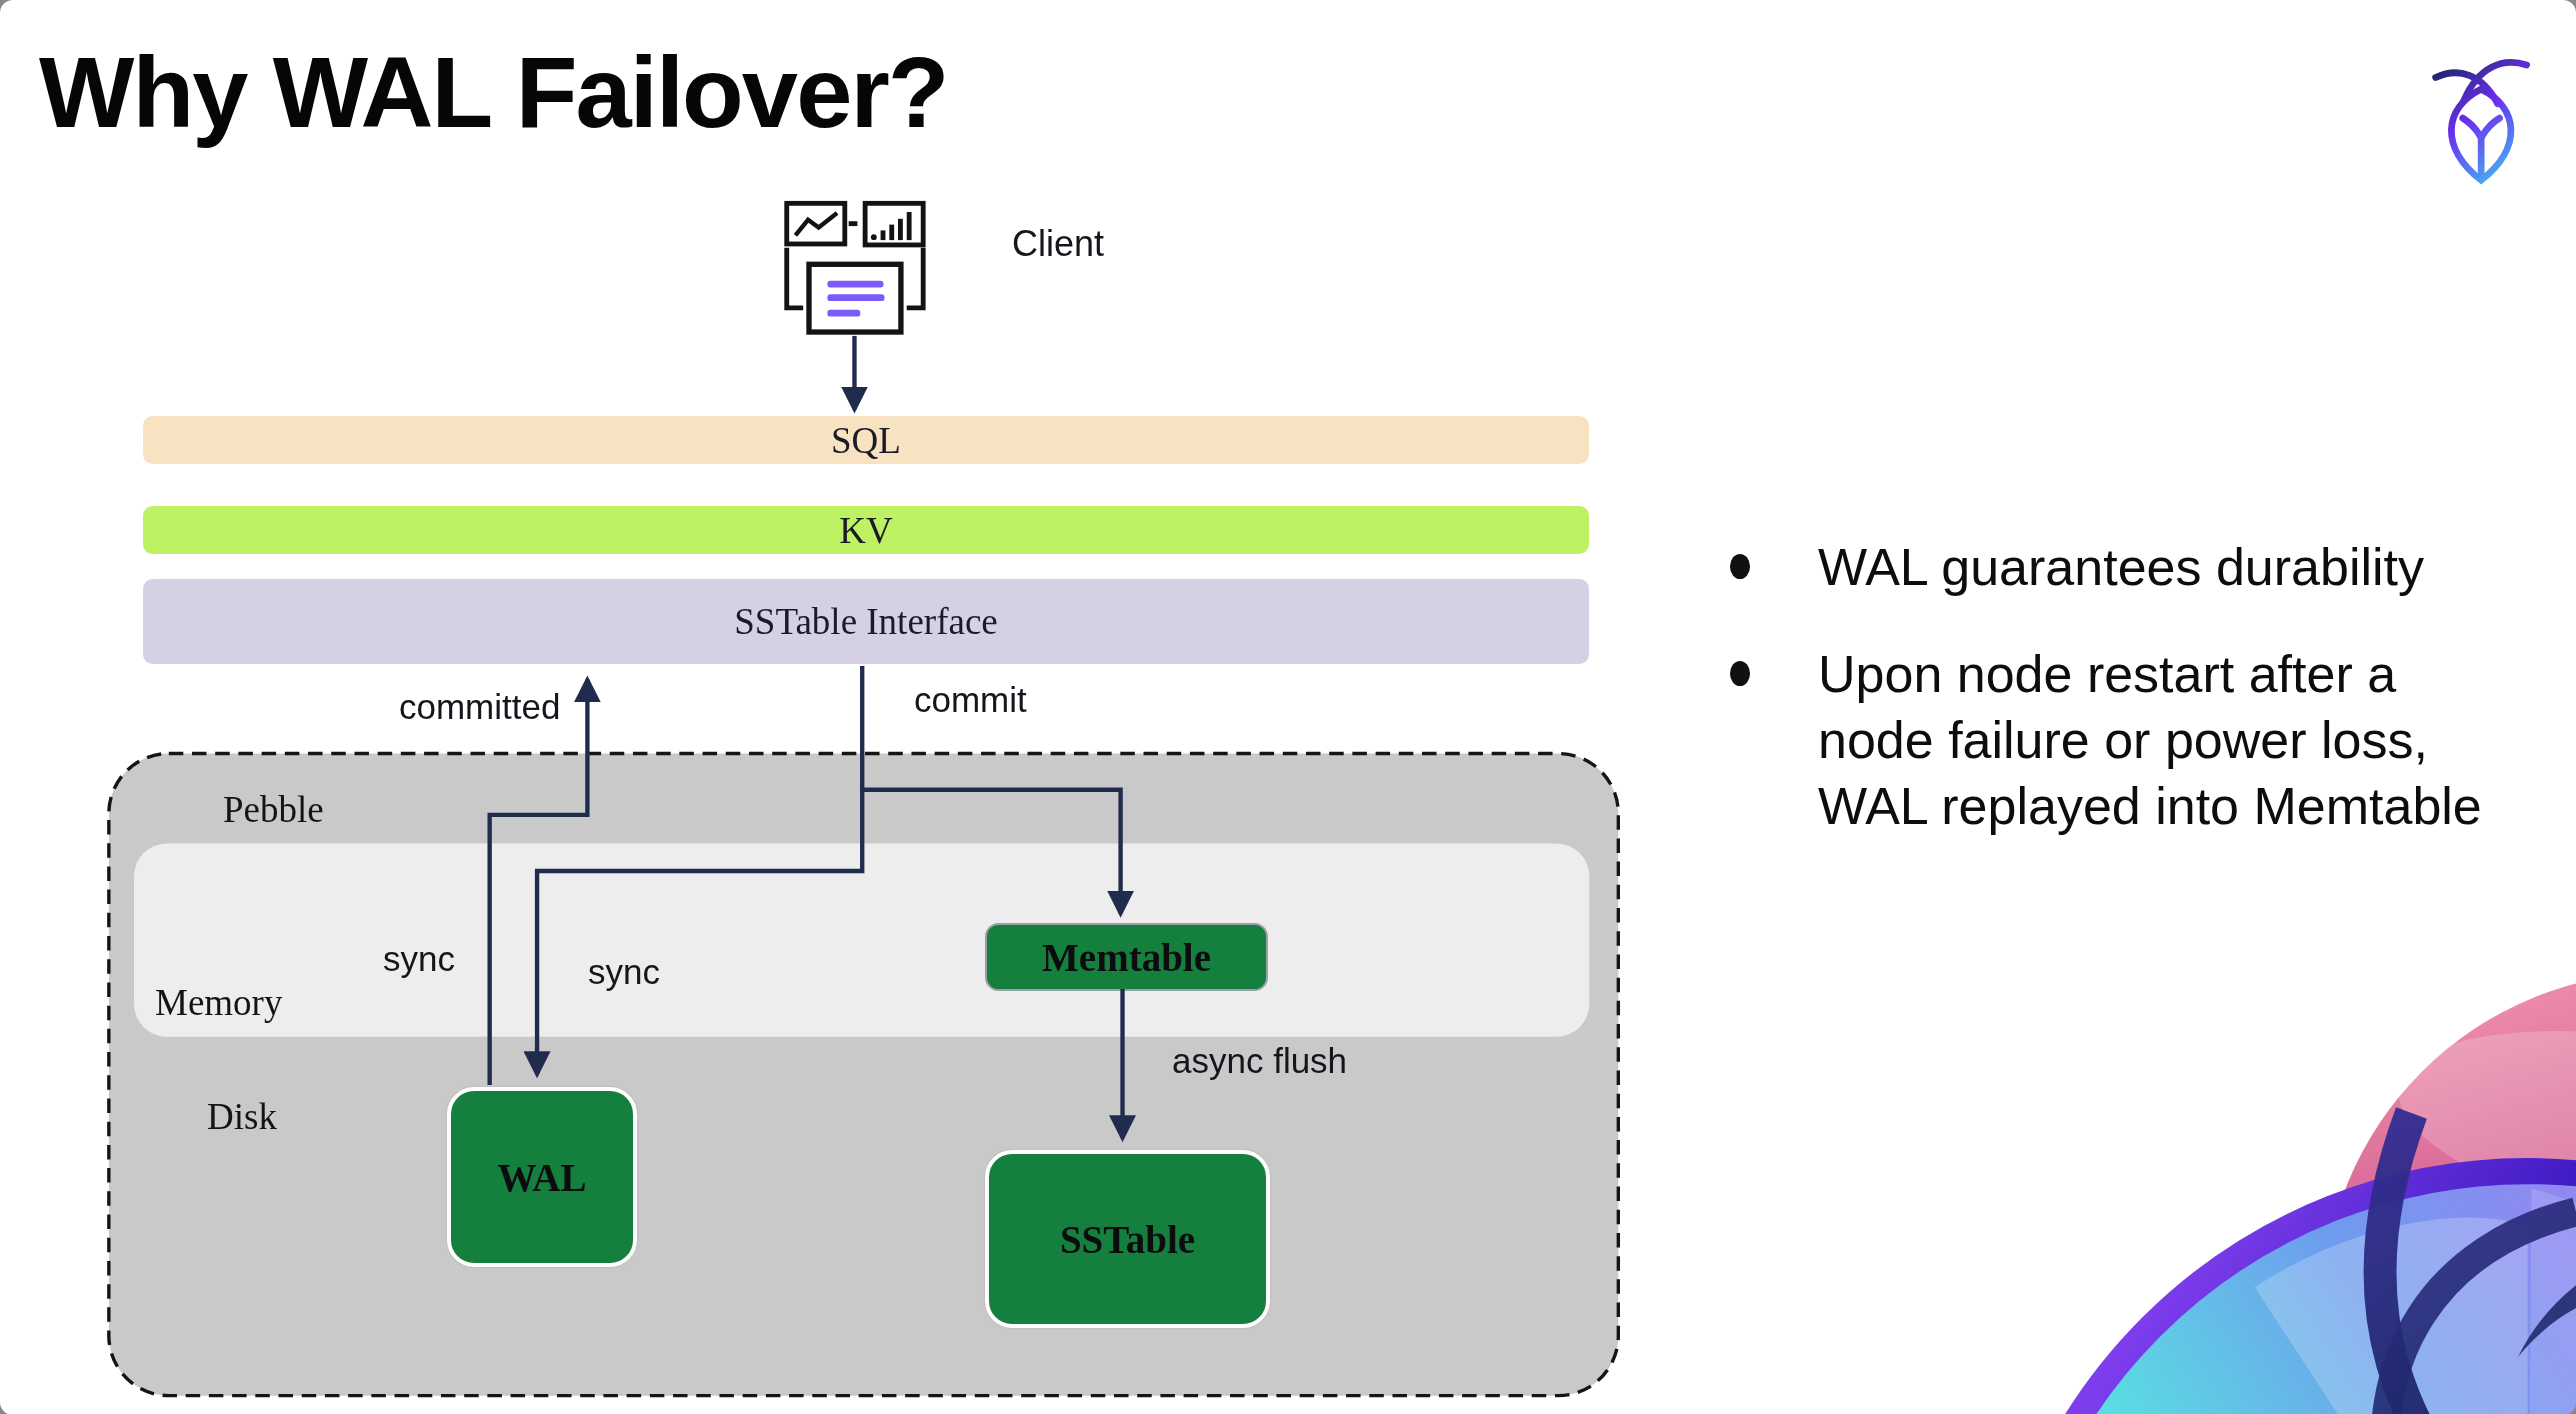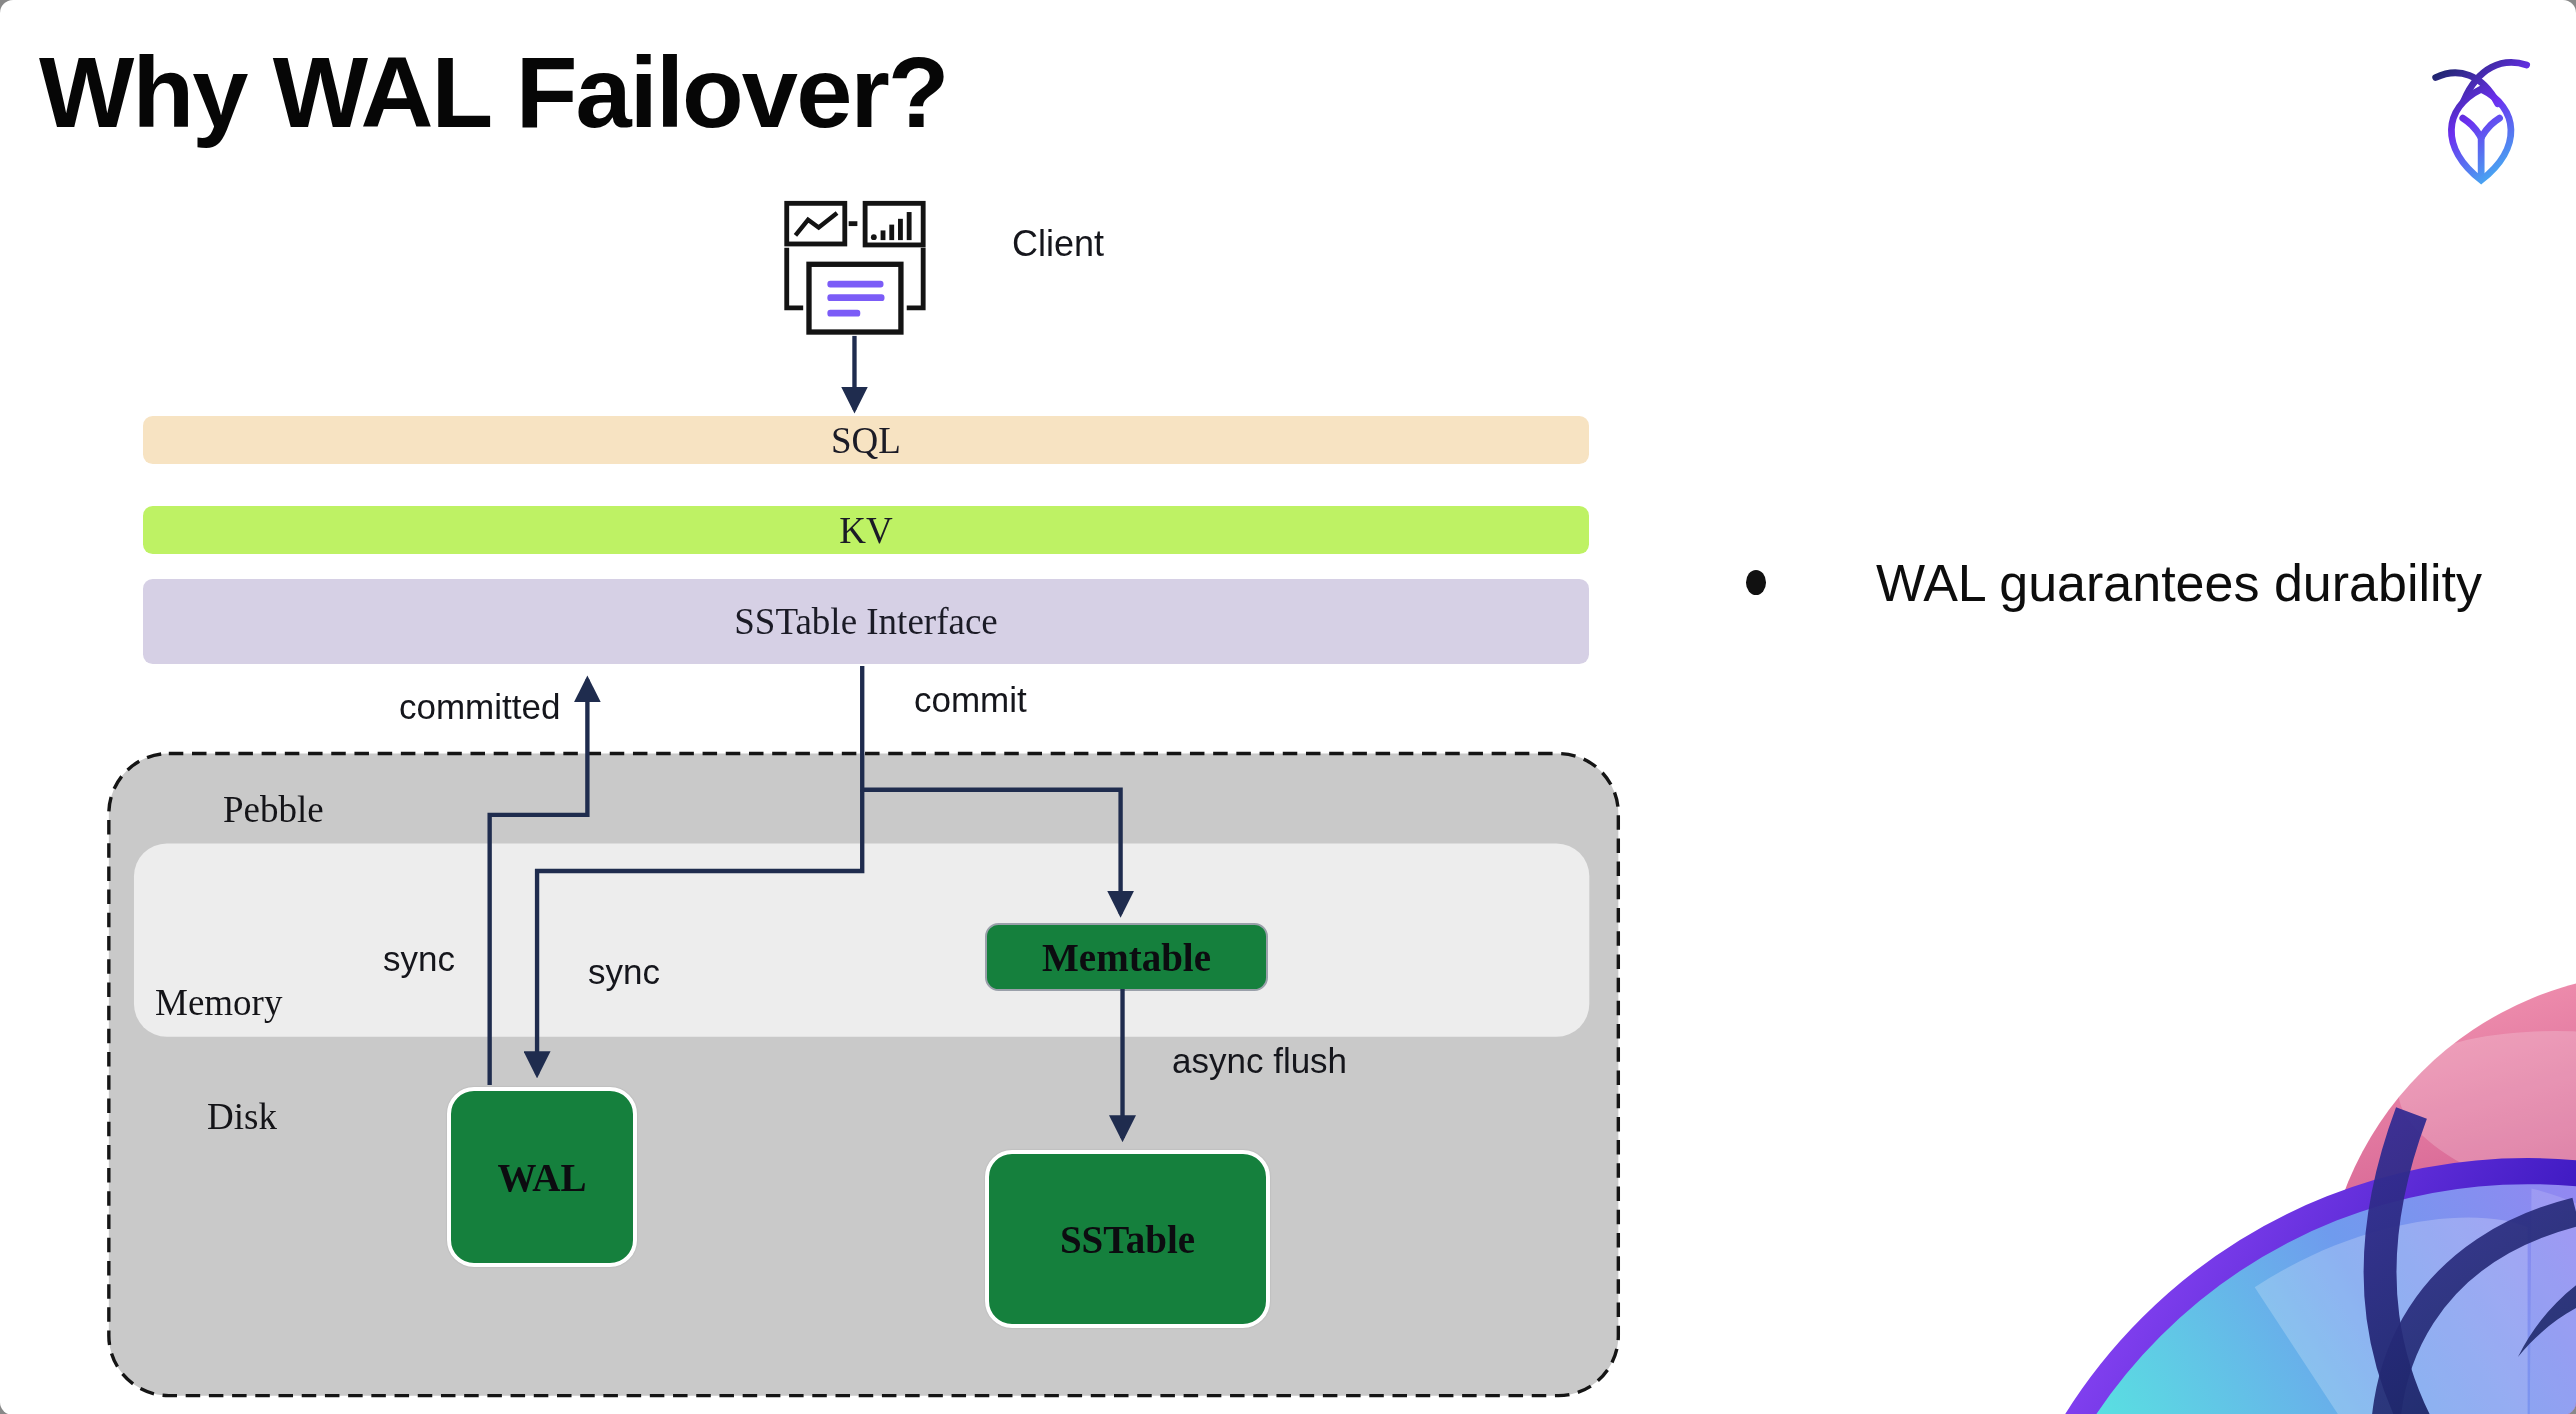--- a/index.html
+++ b/index.html
@@ -65,22 +65,22 @@
   }
   .node-sstable {
     left:985px; top:1150px; width:277px; height:170px;
     border:4.8px solid #ffffff; border-radius:27px; font-size:39px;
     box-shadow:0 0 1.9px rgba(0,0,0,.15);
   }
 
   
   .bullets {
     left:1724px; top:534px; width:784px; z-index:3;
-    list-style:none; margin:16px; padding:0;
-    font-size:52px; line-height:66px; color:#0d0d0d;text-align:center;
+    list-style:none; margin:0; padding:0;
+    font-size:52px; line-height:66px; color:#0d0d0d;
   }
   .bullets li { position:relative; padding-left:94px; }
   .bullets li + li { margin-top:41px; }
   .bullets li::before {
     content:""; position:absolute; left:5.8px; top:20.3px;
     width:20.3px; height:25px; background:#111; border-radius:50%;
   }
 </style>
 </head>
 <body>
@@ -152,20 +152,21 @@
   </div>
   <div class="abs node node-memtable">
     <span>Memtable</span>
   </div>
   <div class="abs node node-sstable">
     <span>SSTable</span>
   </div>
 
   <ul class="abs bullets">
     <li>WAL guarantees durability</li>
+    <li>Upon node restart after a node failure or power loss, WAL replayed into Memtable</li>
   </ul>
 
   <svg class="abs full-overlay" viewBox="0 0 2662 1462">
     <defs>
       <marker id="ah" viewBox="0 0 10 10" refX="8.5" refY="5" markerWidth="6.2" markerHeight="6.2" orient="auto-start-reverse">
         <path d="M0 0 L10 5 L0 10 z" fill="#1f2c4e"></path>
       </marker>
       <linearGradient id="lgLogo" gradientUnits="userSpaceOnUse" x1="2520" y1="70" x2="2606" y2="180">
         <stop offset="0" stop-color="#1c2568"></stop>
           <stop offset="0.45" stop-color="#6c2ff0"></stop>

